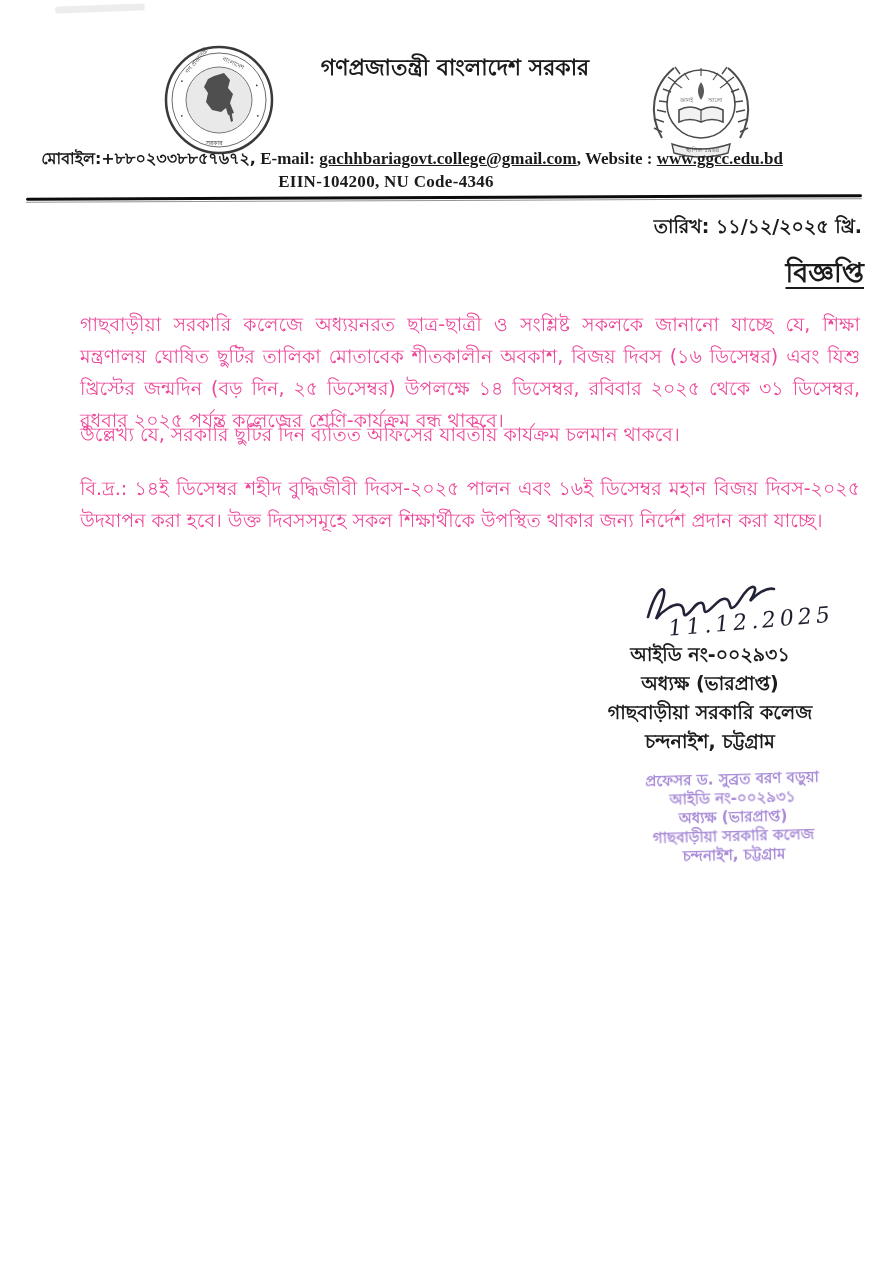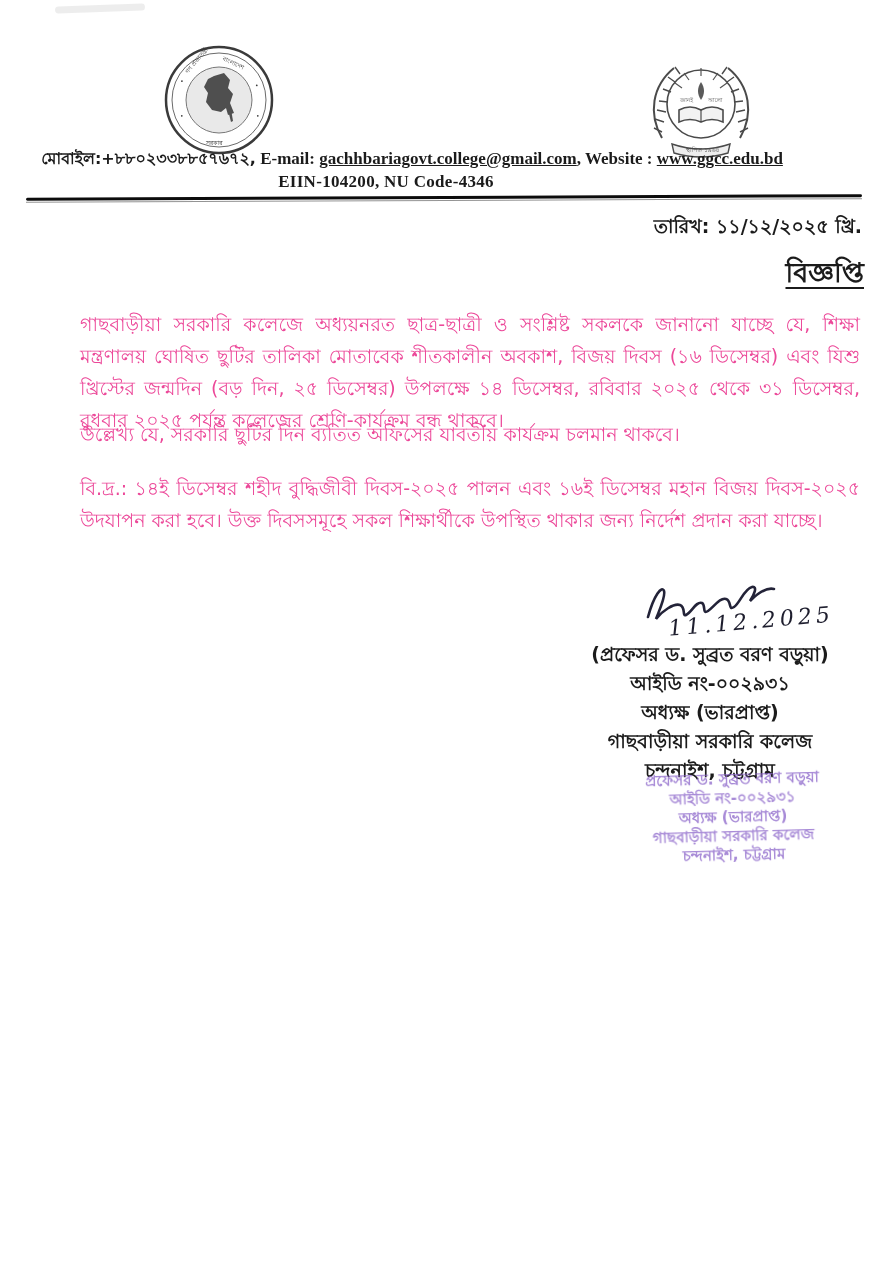--- a/index.html
+++ b/index.html
@@ -114,20 +114,21 @@
       <text x="38" y="50">জ্ঞানই</text>
       <text x="66" y="50">আলো</text>
     </g>
 
     <path d="M30 92 q29 10 58 0 l-2 9 q-27 8 -54 0 z" fill="#eee" stroke="#4a4a4a" stroke-width="1.4"></path>
     <text x="44" y="100" fill="#444" font-size="6" font-family="DejaVu Sans">স্থাপিত ১৯৬৪</text>
   </svg>
 </div>
 
 <div class="abs hdr-center">
+  <div class="govt-line">গণপ্রজাতন্ত্রী বাংলাদেশ সরকার</div>
 </div>
 
 <div class="abs contact-line"><span class="bn">মোবাইল:+৮৮০২৩৩৮৮৫৭৬৭২,</span> <span>E-mail:</span> <span class="u">gachhbariagovt.college@gmail.com</span><span>, Website :</span> <span class="u">www.ggcc.edu.bd</span></div>
 
 <div class="abs eiin-line">EIIN-104200, NU Code-4346</div>
 
 <div class="abs rule"></div>
 <div class="abs rule2"></div>
 
 <div class="abs date-line">তারিখ: ১১/১২/২০২৫ খ্রি.</div>
@@ -139,21 +140,20 @@
 <div class="abs para p3">বি.দ্র.: ১৪ই ডিসেম্বর শহীদ বুদ্ধিজীবী দিবস-২০২৫ পালন এবং ১৬ই ডিসেম্বর মহান বিজয় দিবস-২০২৫ উদযাপন করা হবে। উক্ত দিবসসমূহে সকল শিক্ষার্থীকে উপস্থিত থাকার জন্য নির্দেশ প্রদান করা যাচ্ছে।</div>
 
 <div class="abs sig-svg">
   <svg width="180" height="55" viewBox="0 0 180 55">
     <path d="M8 42 C14 20 22 10 24 16 C26 22 18 38 16 44 C22 36 34 28 40 30 C46 32 42 42 46 40 C52 37 56 26 62 28 C66 30 62 40 68 36 C74 32 80 22 86 24 C92 26 88 36 94 32 C100 28 104 14 112 12 C118 11 114 20 110 26 C116 20 126 12 134 14" fill="none" stroke="#232338" stroke-width="2.6" stroke-linecap="round"></path>
   </svg>
 </div>
 <div class="abs hand-date">11.12.2025</div>
 
 <div class="abs sig-lines">
-  <div>(প্রফেসর ড. সুব্রত বরণ বড়ুয়া)</div>
   <div>আইডি নং-০০২৯৩১</div>
   <div>অধ্যক্ষ (ভারপ্রাপ্ত)</div>
   <div>গাছবাড়ীয়া সরকারি কলেজ</div>
   <div>চন্দনাইশ, চট্টগ্রাম</div>
 </div>
 
 <div class="abs stamp">
   <div>প্রফেসর ড. সুব্রত বরণ বড়ুয়া</div>
   <div>আইডি নং-০০২৯৩১</div>
   <div>অধ্যক্ষ (ভারপ্রাপ্ত)</div>

